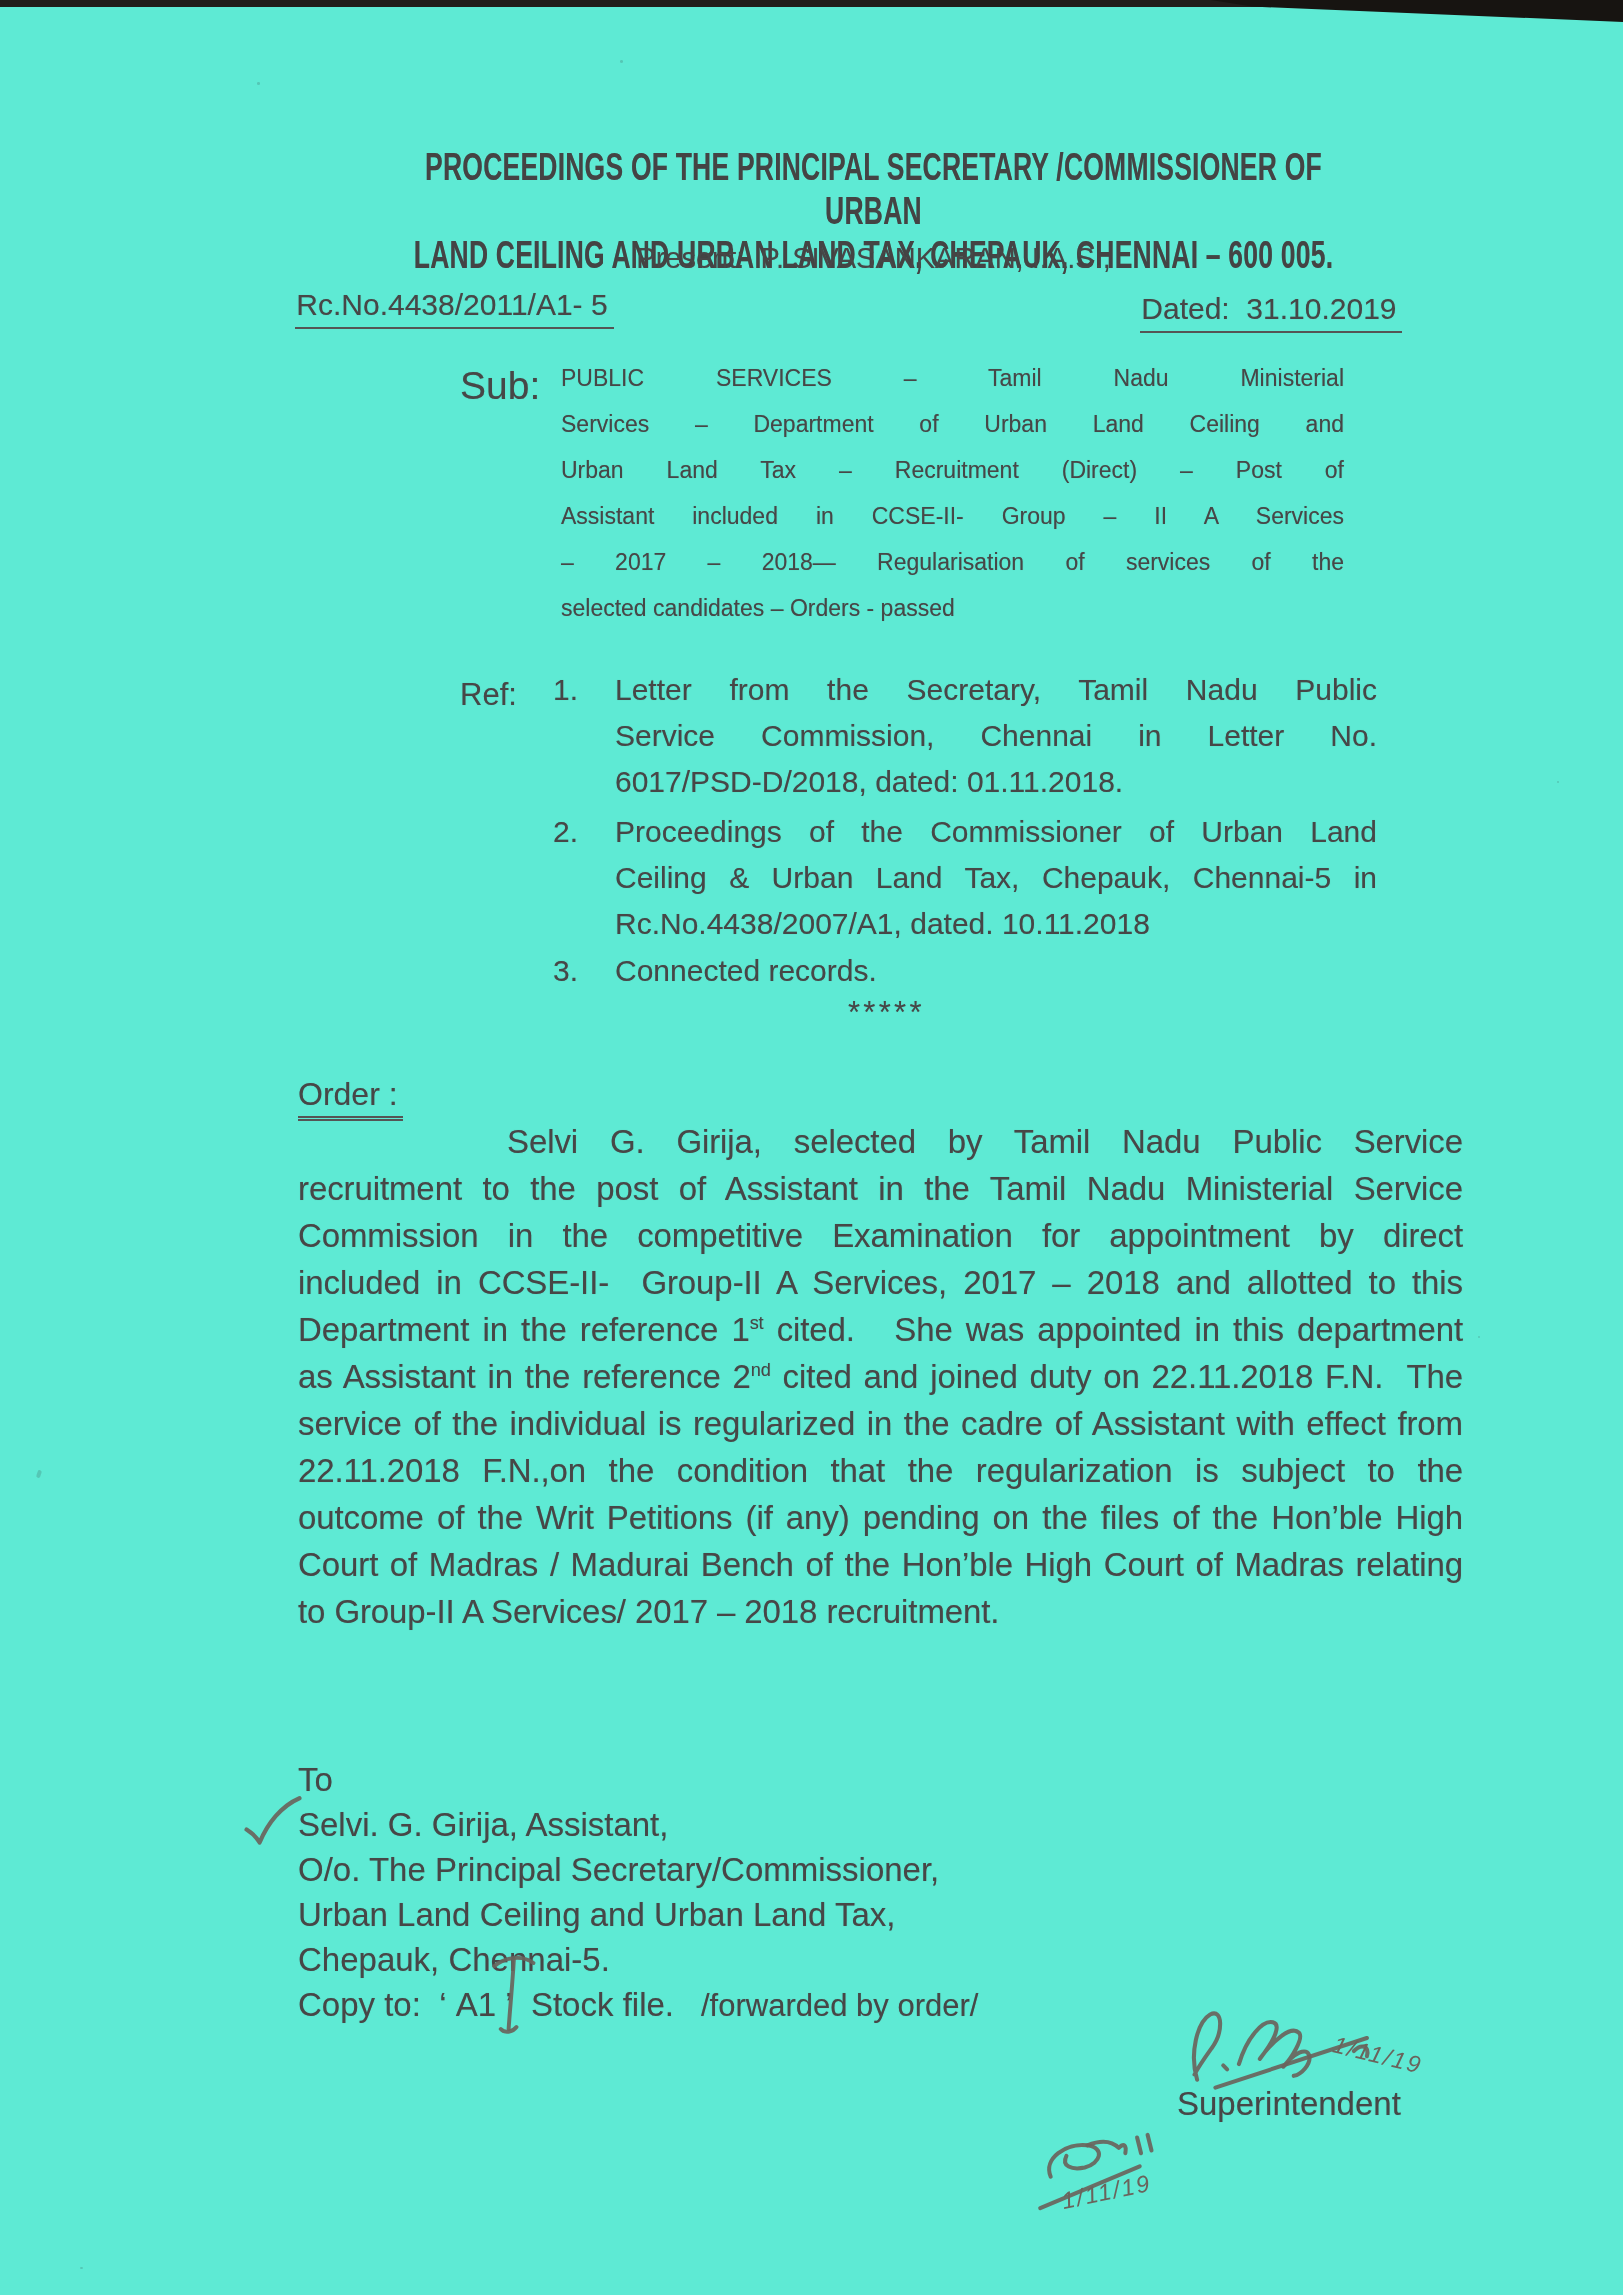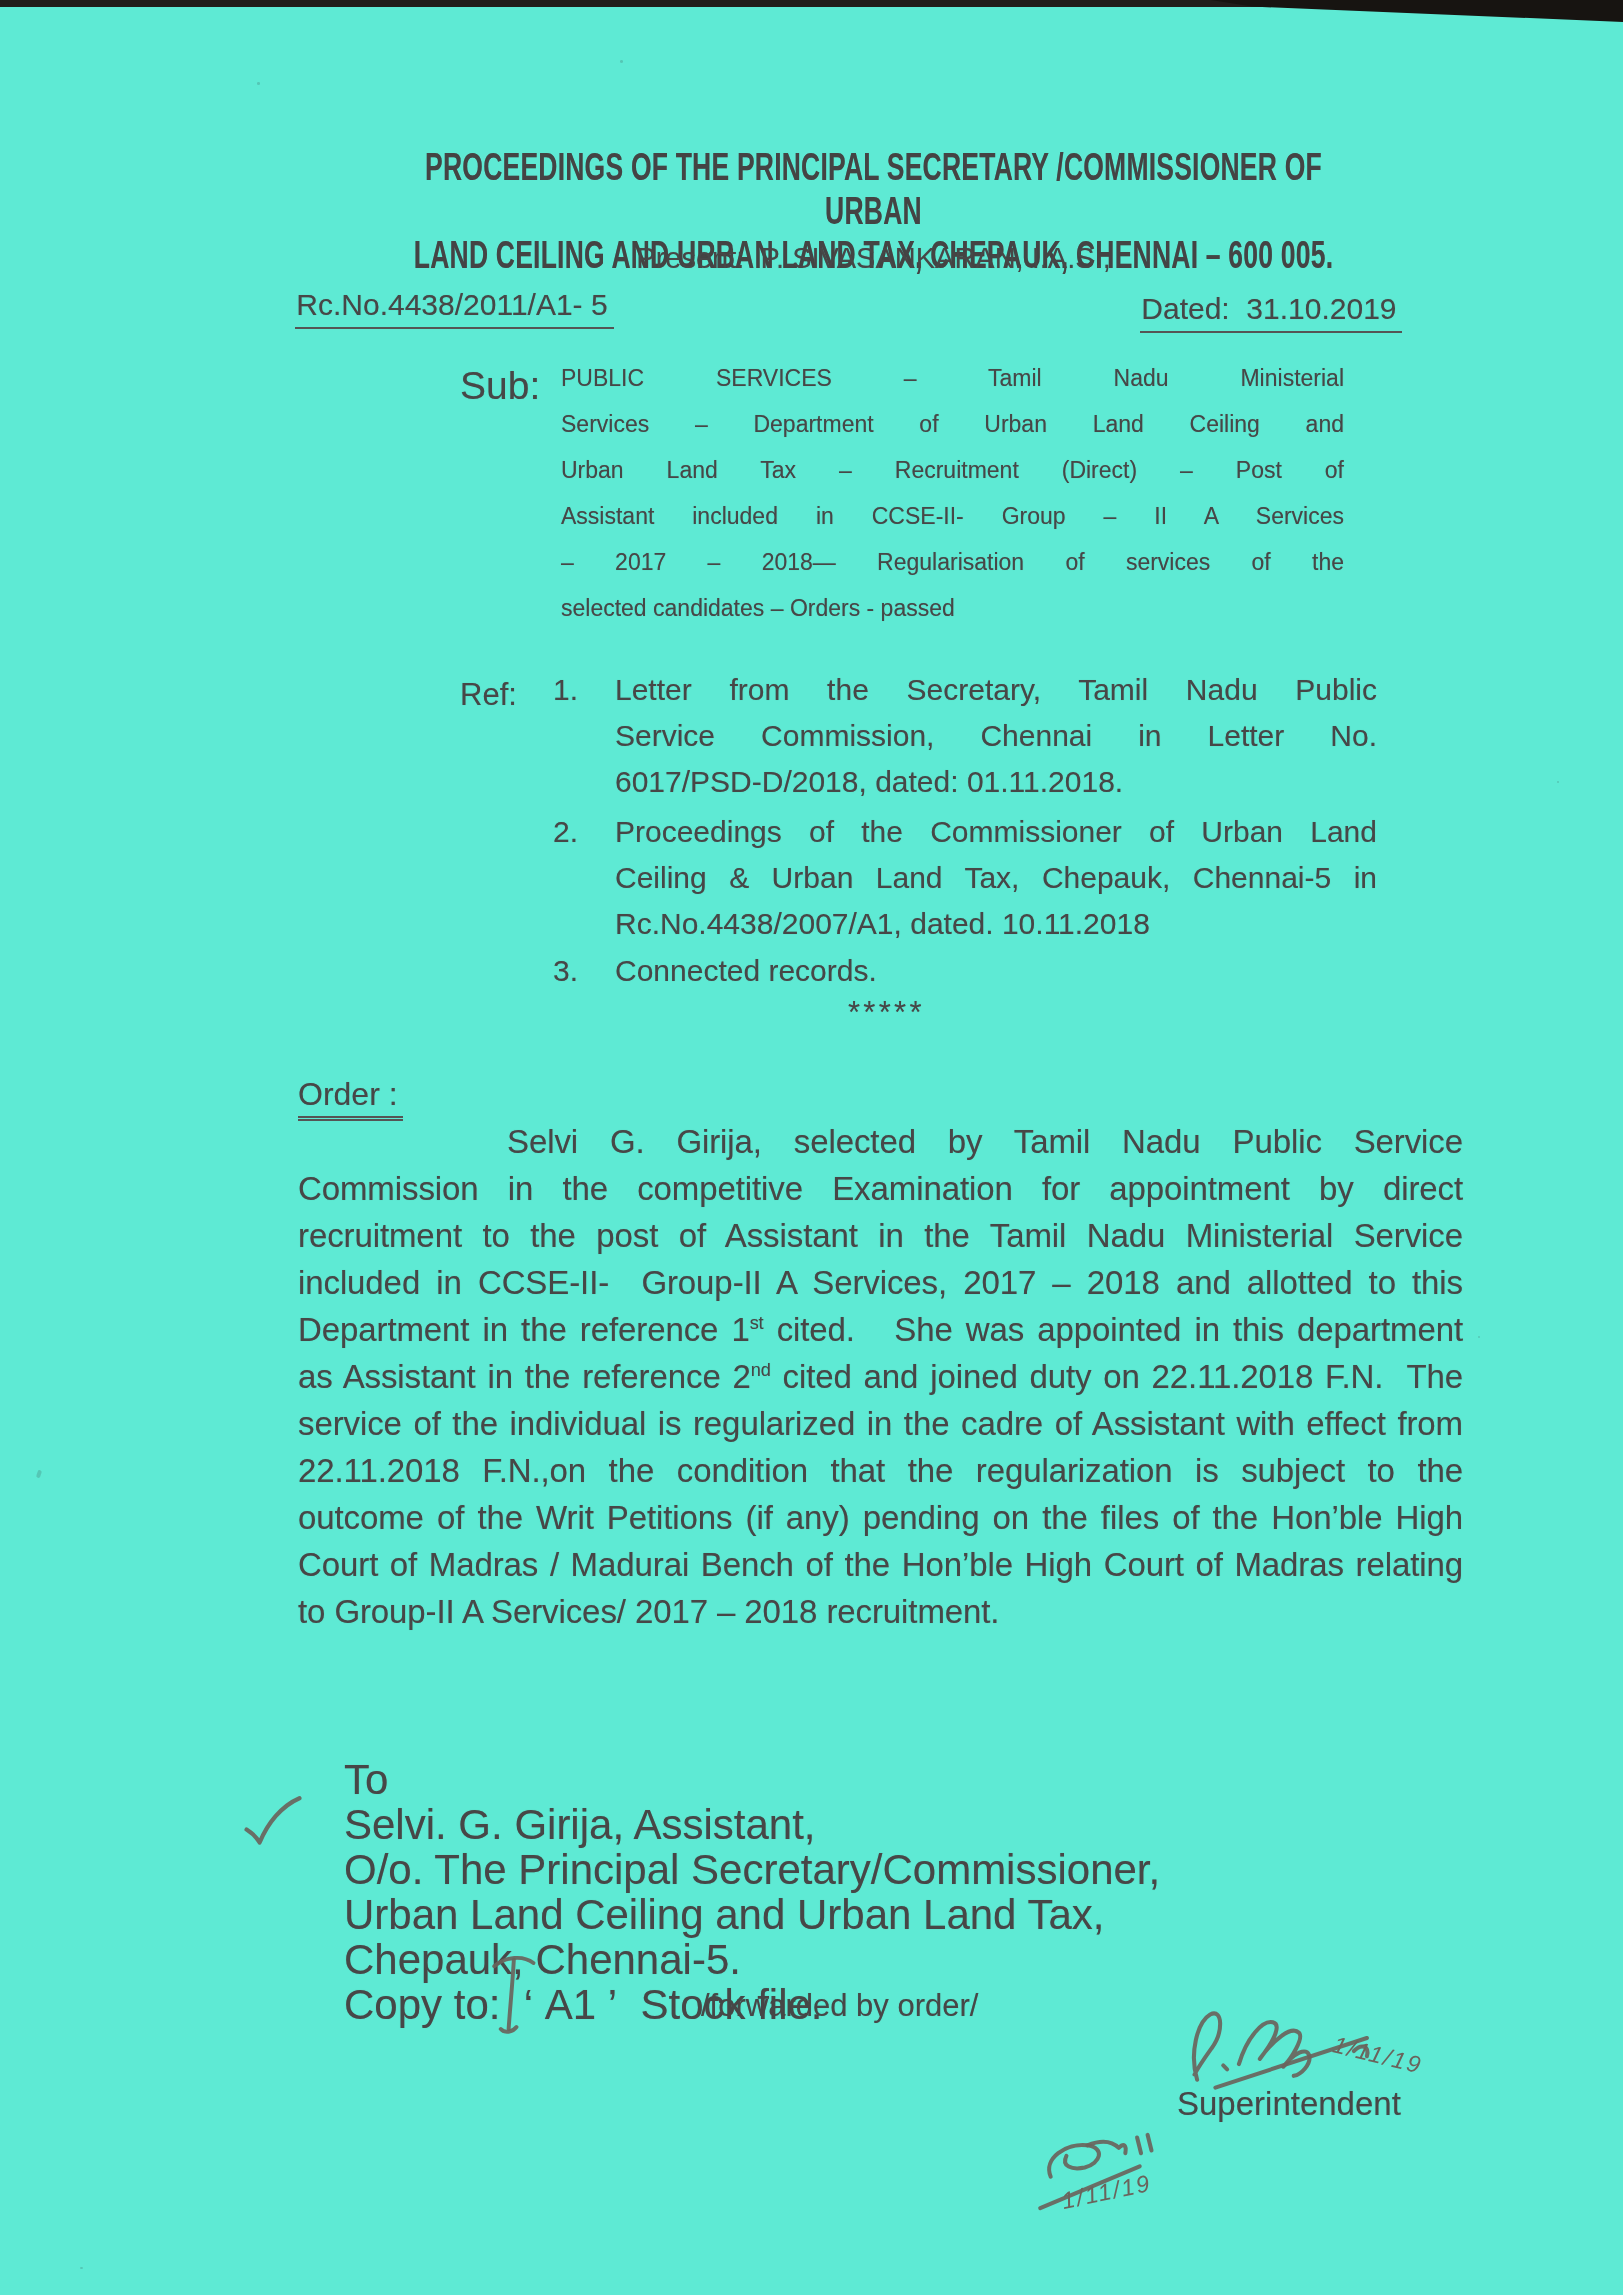--- a/index.html
+++ b/index.html
@@ -37,21 +37,21 @@
   .ref-item-2{left:615px; top:809px;}
   .ref-item-3{left:615px; top:948px;}
   .ref-num{position:absolute; left:-62px; top:0;}
   .stars{left:848px; top:995px; font-size:31px; letter-spacing:3.3px;}
 
   .order-label{left:298px; top:1076px; font-size:32px; border-bottom:5.9px double #555; padding:0 5.2px 3.3px 0;}
   .order-para{left:298px; top:1118px; width:1165px; font-size:33px; line-height:47px; letter-spacing:-0.1px;}
   .order-indent{padding-left:209px;}
 
   .sd-block{left:913px; top:1654px; width:543px; font-size:31px; line-height:41px;}
-  .to-block{left:298px; top:1757px; font-size:42px; line-height:45px;margin-left:46px;}
+  .to-block{left:298px; top:1757px; font-size:33px; line-height:45px;}
   .forwarded{left:701px; top:1988px; font-size:31px;}
   .superintendent{left:1129px; top:2085px; font-size:33px;margin-left:48px;}
 
   .pen{stroke:#6a645c; stroke-width:3.1; fill:none; stroke-linecap:round; stroke-linejoin:round; opacity:.92;}
   .hand-date{position:absolute; font-size:23.6px; color:#6a645c; font-style:italic;
     text-shadow:none; letter-spacing:2px; white-space:nowrap;}
 </style>
 </head>
 <body>
 
@@ -104,22 +104,22 @@
   <div class="abs ref-item ref-item-3">
     <span class="ref-num">3.</span>
     <div class="jline jl-last">Connected records.</div>
   </div>
 
   <div class="abs stars">*****</div>
 
   <div class="abs order-label">Order :</div>
   <div class="abs order-para">
     <div class="jline order-indent">Selvi G. Girija, selected by Tamil Nadu Public Service</div>
+    <div class="jline">recruitment to the post of Assistant in the Tamil Nadu Ministerial Service</div>
     <div class="jline">Commission in the competitive Examination for appointment by direct</div>
-    <div class="jline">recruitment to the post of Assistant in the Tamil Nadu Ministerial Service</div>
     <div class="jline">included in CCSE-II-&nbsp; Group-II A Services, 2017 – 2018 and allotted to this</div>
     <div class="jline"><span>Department in the reference 1</span><sup>st</sup><span> cited.&nbsp;&nbsp; She was appointed in this department</span></div>
     <div class="jline"><span>as Assistant in the reference 2</span><sup>nd</sup><span> cited and joined duty on 22.11.2018 F.N.&nbsp; The</span></div>
     <div class="jline">service of the individual is regularized in the cadre of Assistant with effect from</div>
     <div class="jline">22.11.2018 F.N.,on the condition that the regularization is subject to the</div>
     <div class="jline">outcome of the Writ Petitions (if any) pending on the files of the Hon’ble High</div>
     <div class="jline">Court of Madras / Madurai Bench of the Hon’ble High Court of Madras relating</div>
     <div class="jline jl-last">to Group-II A Services/ 2017 – 2018 recruitment.</div>
   </div>
 

